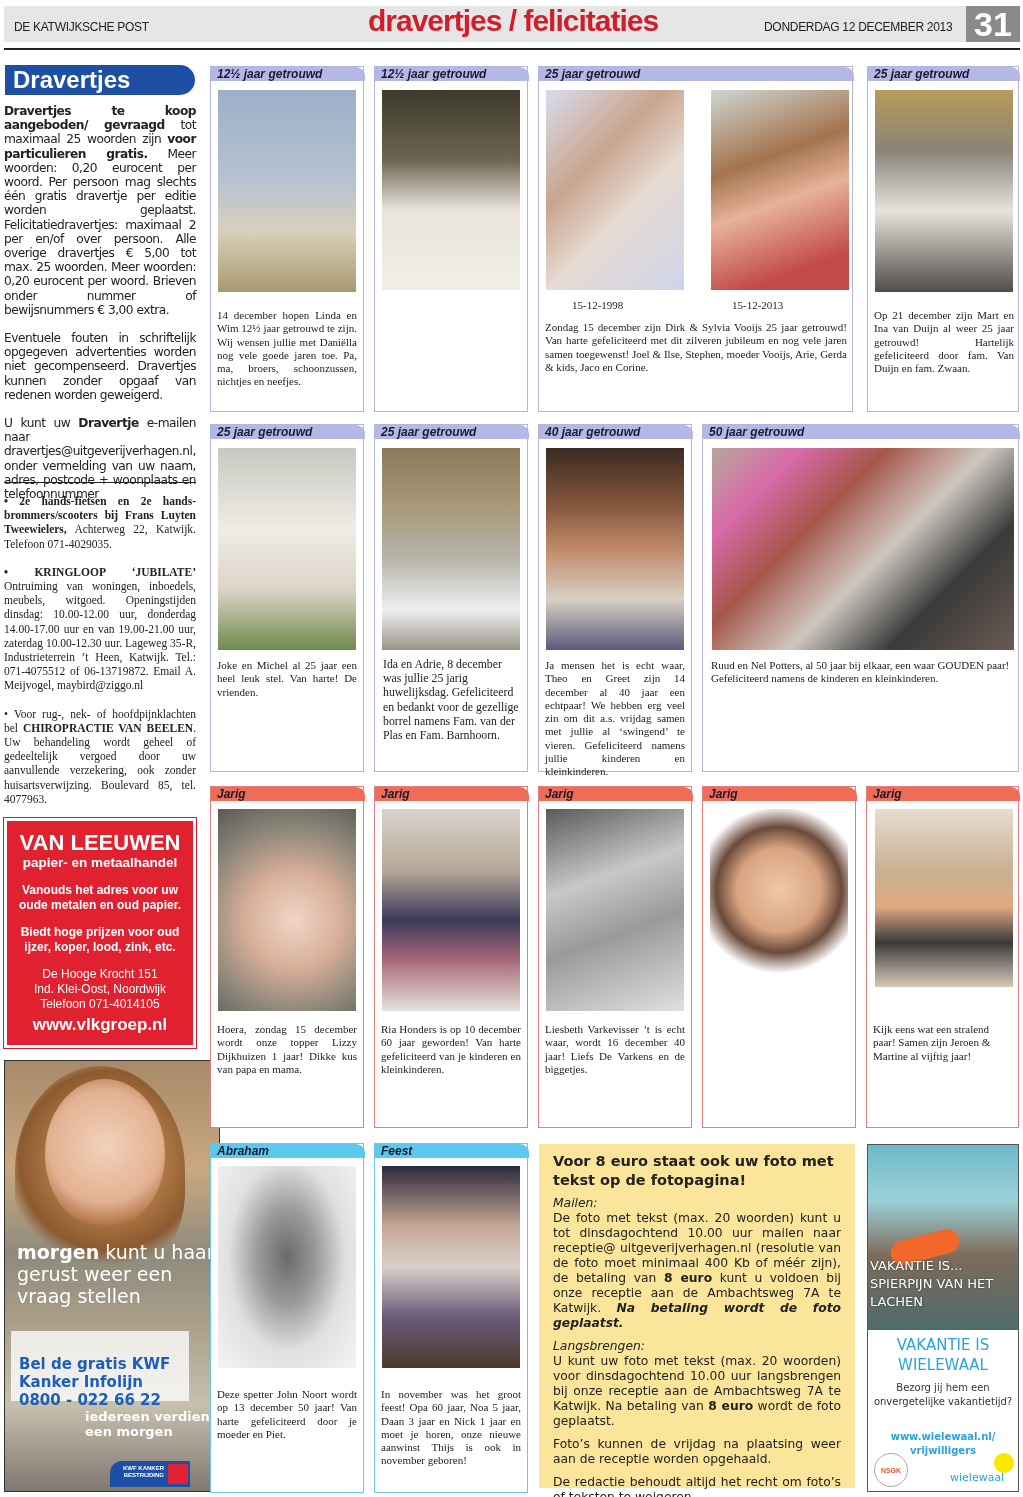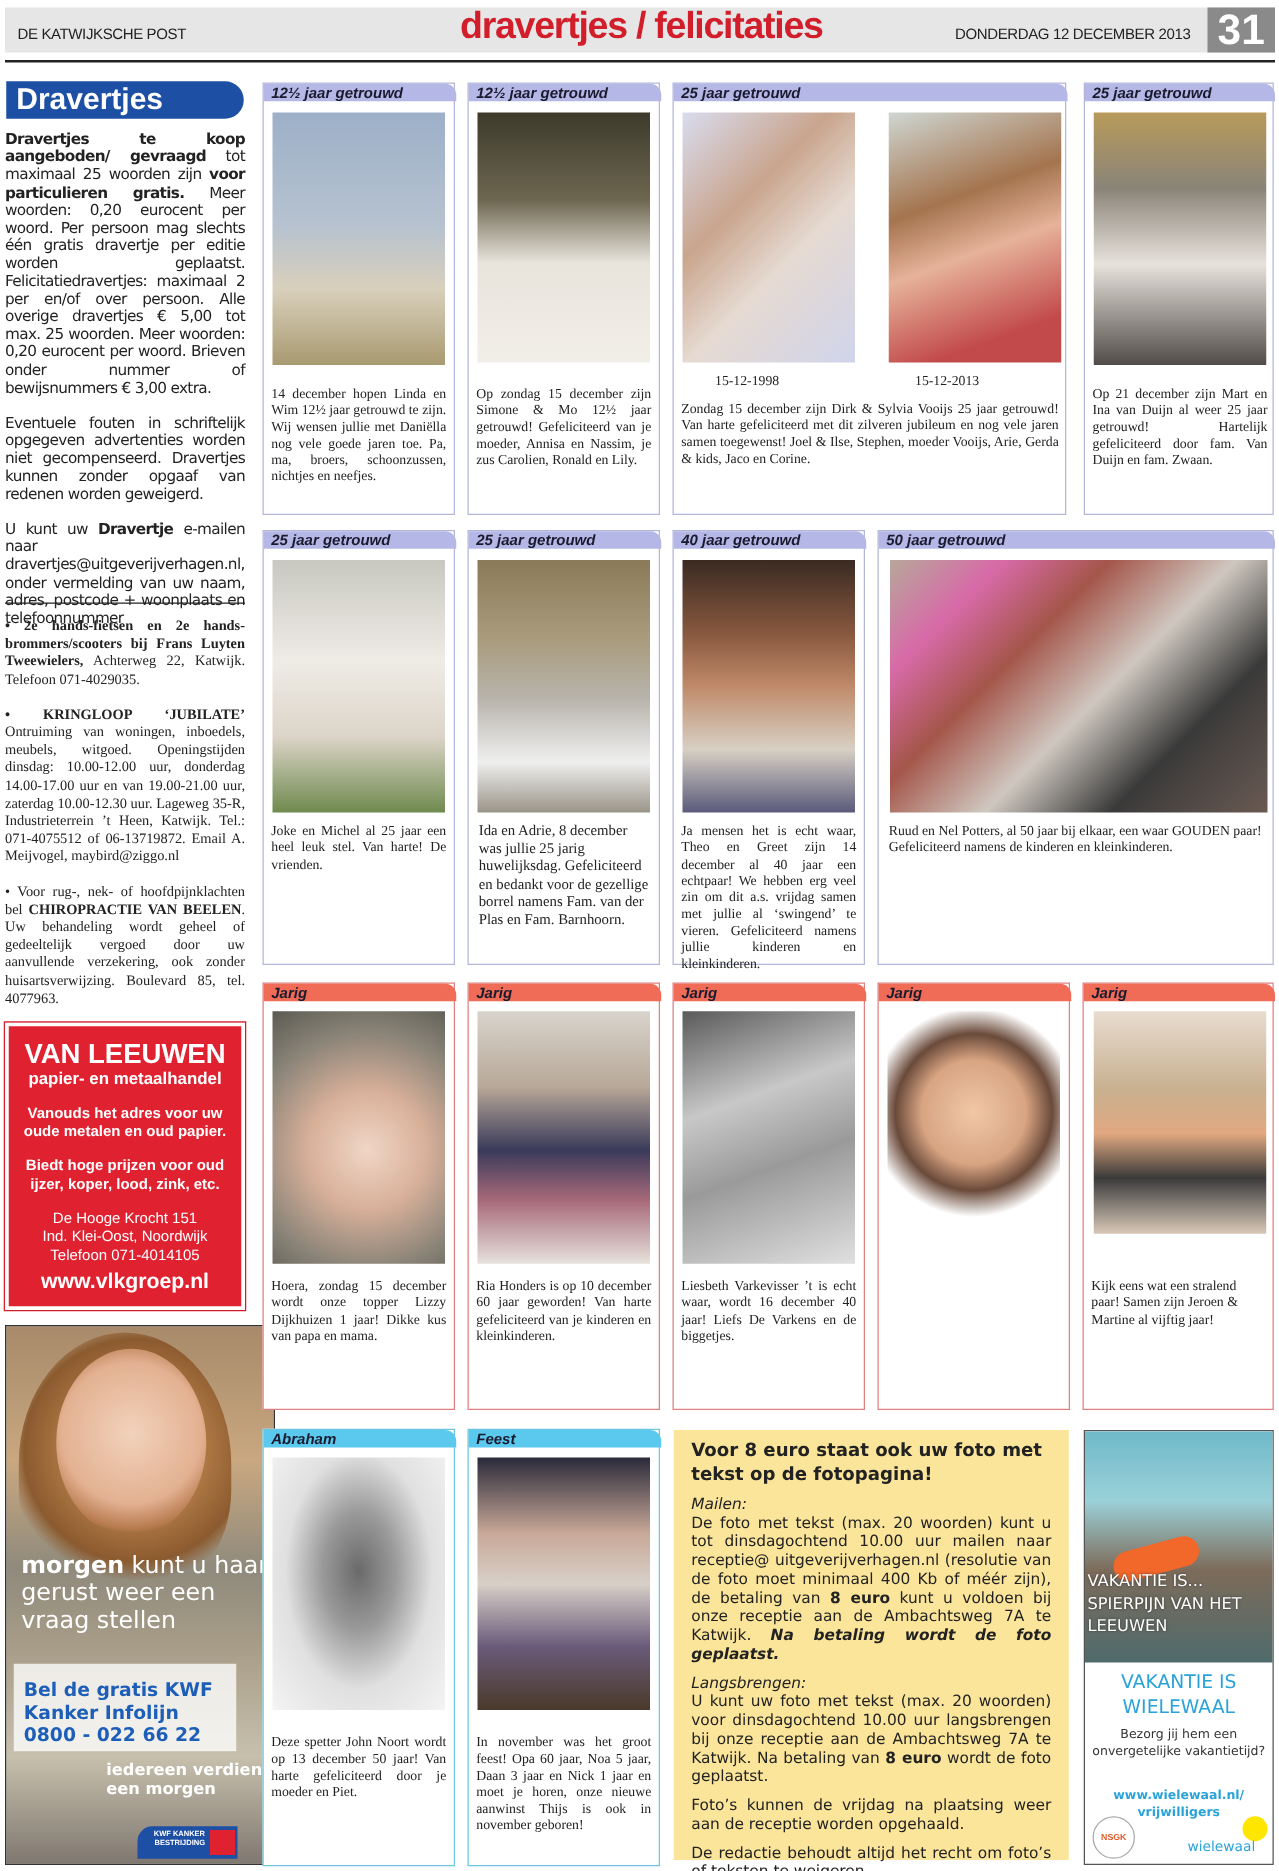--- a/index.html
+++ b/index.html
@@ -24,21 +24,21 @@
 .vl .s{font-size:13.5px;font-weight:bold;line-height:16px}
 .vl .b{font-size:12px;font-weight:bold;line-height:15px;margin-top:12px}
 .vl .a{font-size:12px;line-height:15px;margin-top:12px}
 .vl .w{font-size:17px;font-weight:bold;margin-top:3px}
 
 .kwf{position:absolute;left:4px;top:1060px;width:216px;height:432px;border:1px solid #333;background:linear-gradient(180deg,#a88a6a 0%,#c9a880 25%,#8f8a7c 45%,#a89d88 60%,#c7c0ad 80%,#807870 100%);overflow:hidden}
 .kwf .face{position:absolute;left:40px;top:18px;width:120px;height:150px;border-radius:50%;background:radial-gradient(circle at 50% 45%,#f2d2bb 0%,#e3b192 55%,#b77a4e 75%,transparent 78%)}
 .kwf .hair{position:absolute;left:10px;top:5px;width:170px;height:210px;border-radius:50% 50% 40% 40%;background:radial-gradient(circle at 55% 45%,transparent 33%,#b07a45 36%,#8b5a2f 60%,transparent 70%)}
 .kwf .t1{position:absolute;left:12px;top:180px;color:#fff;font:19px "DejaVu Sans",sans-serif;line-height:22px}
 .kwf .t1 b{font-weight:bold}
-.kwf .box{position:absolute;left:6px;top:270px;width:178px;height:70px;background:rgba(255,255,255,.78);padding:12px 8px;color:#1d5fb8;font:bold 15px "DejaVu Sans",sans-serif;line-height:18px}
+.kwf .box{position:absolute;left:6px;top:270px;width:178px;height:70px;background:rgba(255,255,255,.78);padding:24px 8px;color:#1d5fb8;font:bold 15px "DejaVu Sans",sans-serif;line-height:18px}
 .kwf .t2{position:absolute;left:80px;top:348px;color:#fff;font:bold 13px "DejaVu Sans",sans-serif;line-height:15px}
 .kwf .logo{position:absolute;left:105px;top:400px;width:80px;height:26px;background:#1d4fa5;border-radius:12px 0 0 0;color:#fff;font:bold 6px "Liberation Sans",sans-serif;text-align:right;padding:4px 26px 0 0;line-height:7px}
 .kwf .logo span{position:absolute;right:2px;top:3px;width:20px;height:20px;background:#e02130}
 
 .card{position:absolute;border:1px solid #b3b6d8;background:#fff}
 .card .tab{position:absolute;left:0;top:0;height:14px;border-radius:0 9px 0 0;font:bold italic 12px "Liberation Sans",sans-serif;color:#1a1a2e;padding-left:6px;line-height:14px}
 .card .ph{position:absolute;background:#888}
 .card .txt{position:absolute;font:11px "Liberation Serif",serif;line-height:13.3px;text-align:justify;color:#222}
 .blue .tab{background:#b5b8e6}
 .blue{border-color:#b3b6d8}
@@ -114,21 +114,20 @@
 </div>
 
 <div class="card blue" style="left:210px;top:66px;width:154px;height:346px">
   <div class="tab" style="width:154px">12½ jaar getrouwd</div>
   <div class="ph" style="left:7px;top:23px;width:138px;height:202px;background:linear-gradient(180deg,#9db0c8 0%,#b6c2cf 45%,#d9d0bc 70%,#a89a70 100%)"></div>
   <div class="txt" style="left:6px;top:242px;width:140px">14 december hopen Linda en Wim 12½ jaar getrouwd te zijn. Wij wensen jullie met Daniëlla nog vele goede jaren toe. Pa, ma, broers, schoonzussen, nichtjes en neefjes.</div>
 </div>
 <div class="card blue" style="left:374px;top:66px;width:154px;height:346px">
   <div class="tab" style="width:154px">12½ jaar getrouwd</div>
   <div class="ph" style="left:7px;top:23px;width:138px;height:200px;background:linear-gradient(180deg,#3d3a2c 0%,#6d6650 35%,#e8e4dc 60%,#f2efe8 100%)"></div>
-  <div class="txt" style="left:6px;top:242px;width:140px">Op zondag 15 december zijn Simone &amp; Mo 12½ jaar getrouwd! Gefeliciteerd van je moeder, Annisa en Nassim, je zus Carolien, Ronald en Lily.</div>
 </div>
 <div class="card blue" style="left:538px;top:66px;width:315px;height:346px">
   <div class="tab" style="width:315px">25 jaar getrouwd</div>
   <div class="ph" style="left:7px;top:23px;width:138px;height:200px;background:linear-gradient(135deg,#d9dcee 0%,#c9a58e 35%,#e6dad2 60%,#d0d4ea 100%)"></div>
   <div class="ph" style="left:172px;top:23px;width:138px;height:200px;background:linear-gradient(160deg,#cfd6d2 0%,#a4744e 35%,#e6b29a 55%,#c24a4a 85%)"></div>
   <div class="cap" style="left:33px;top:232px">15-12-1998</div>
   <div class="cap" style="left:193px;top:232px">15-12-2013</div>
   <div class="txt" style="left:6px;top:254px;width:302px">Zondag 15 december zijn Dirk &amp; Sylvia Vooijs 25 jaar getrouwd! Van harte gefeliciteerd met dit zilveren jubileum en nog vele jaren samen toegewenst! Joel &amp; Ilse, Stephen, moeder Vooijs, Arie, Gerda &amp; kids, Jaco en Corine.</div>
 </div>
 <div class="card blue" style="left:867px;top:66px;width:152px;height:346px">
@@ -198,21 +197,21 @@
   <h2>Voor 8 euro staat ook uw foto met tekst op de fotopagina!</h2>
   <p><i>Mailen:</i><br><span>De foto met tekst (max. 20 woorden) kunt u tot dinsdagochtend 10.00 uur mailen naar receptie@ uitgeverijverhagen.nl (resolutie van de foto moet minimaal 400 Kb of méér zijn), de betaling van </span><b>8 euro</b><span> kunt u voldoen bij onze receptie aan de Ambachtsweg 7A te Katwijk. </span><b><i>Na betaling wordt de foto geplaatst.</i></b></p>
   <p><i>Langsbrengen:</i><br><span>U kunt uw foto met tekst (max. 20 woorden) voor dinsdagochtend 10.00 uur langsbrengen bij onze receptie aan de Ambachtsweg 7A te Katwijk. Na betaling van </span><b>8 euro</b><span> wordt de foto geplaatst.</span></p>
   <p>Foto’s kunnen de vrijdag na plaatsing weer aan de receptie worden opgehaald.</p>
   <p>De redactie behoudt altijd het recht om foto’s of teksten te weigeren.</p>
 </div>
 
 <div class="ww">
   <div class="pic">
       <div class="o"></div>
-      <div class="t">VAKANTIE IS... SPIERPIJN VAN HET LEEUWEN</div>
+      <div class="t">VAKANTIE IS... SPIERPIJN VAN HET LACHEN</div>
     </div>
   <div class="h">VAKANTIE IS WIELEWAAL</div>
   <div class="p">Bezorg jij hem een onvergetelijke vakantietijd?</div>
   <div class="u">www.wielewaal.nl/ vrijwilligers</div>
   <div class="nsgk">NSGK</div>
   <div class="sun"></div>
   <div class="wl">wielewaal</div>
 </div>
 
 </body></html>

